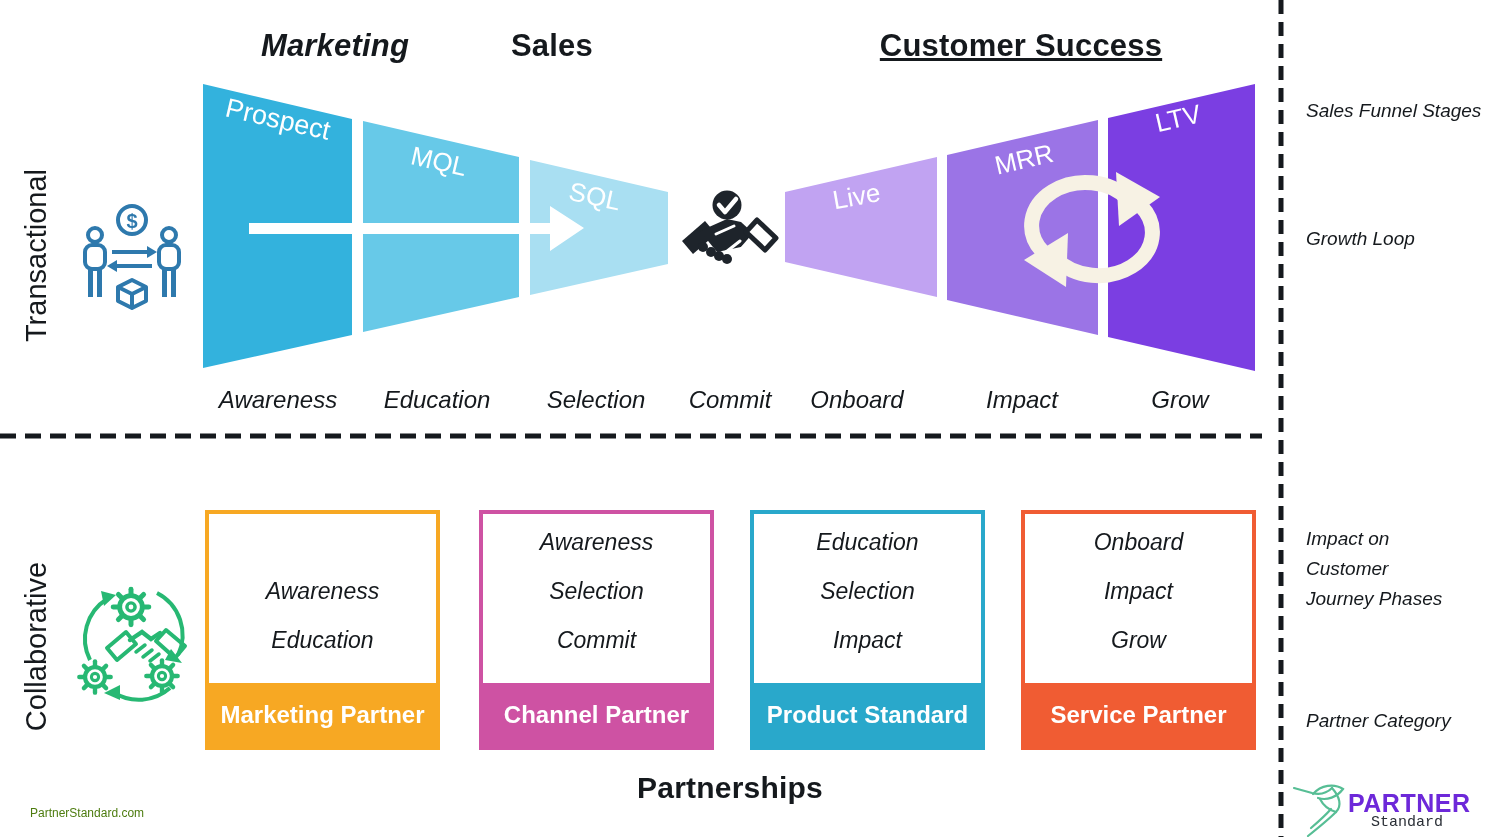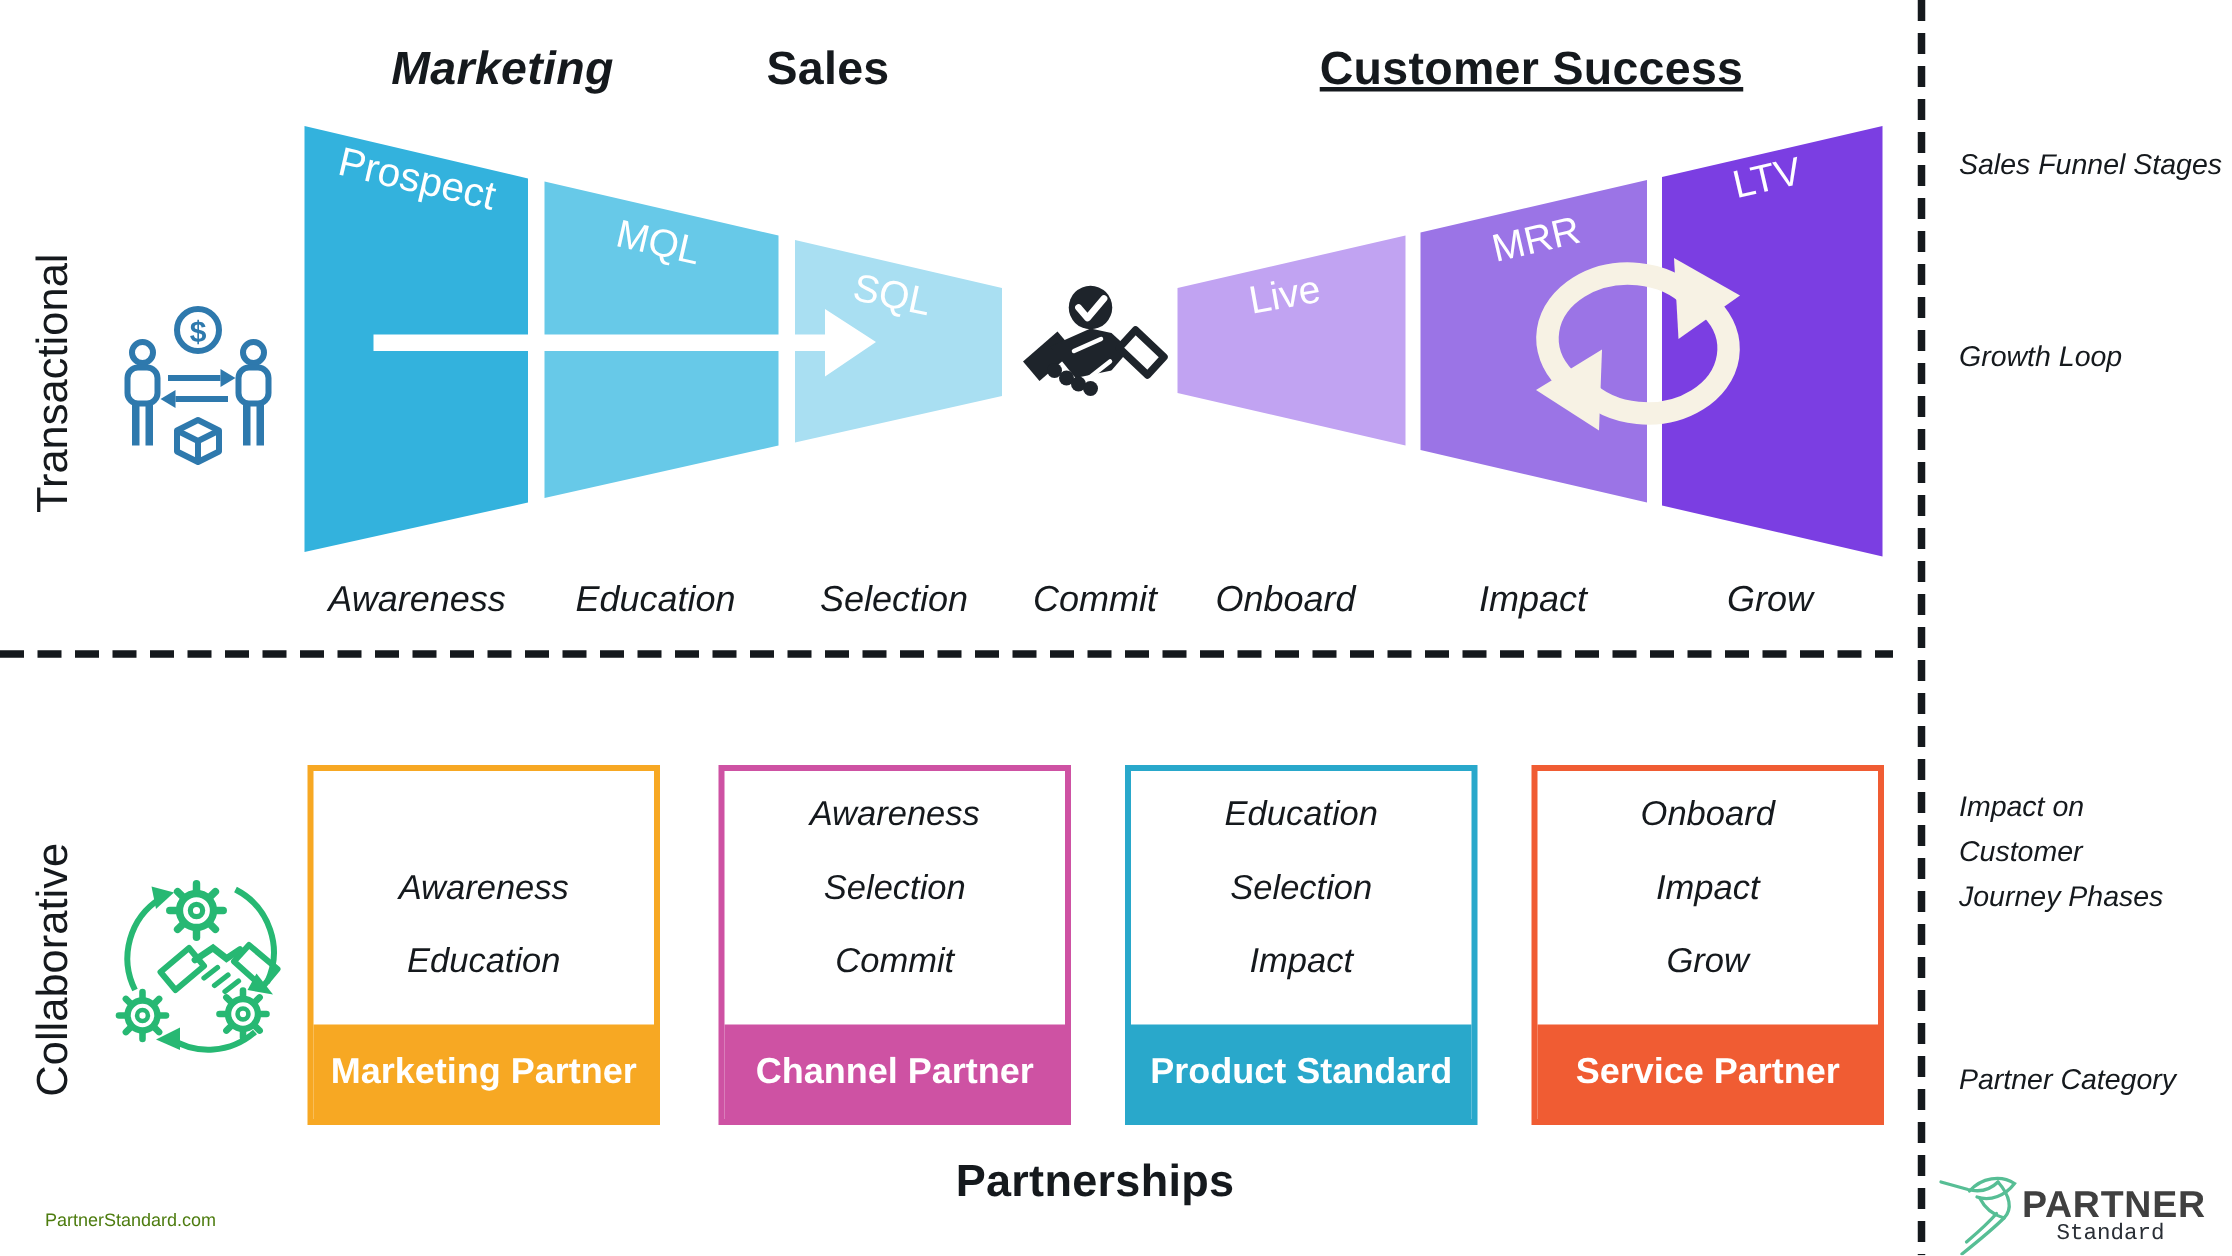--- a/index.html
+++ b/index.html
@@ -11,21 +11,21 @@
   .hdr{font-size:31px;font-weight:bold;text-align:center;letter-spacing:.2px;}
   .vlabel{width:260px;text-align:center;transform:rotate(-90deg);font-size:29px;color:#15191d;}
   .jphase{font-size:24px;font-style:italic;transform:translateX(-50%);white-space:nowrap;}
   .side{font-size:19px;font-style:italic;line-height:30px;color:#15191d;}
   .pbox{box-sizing:border-box;width:235px;height:240px;border:4px solid;background:#fff;}
   .pphases{position:absolute;left:0;right:0;top:4px;bottom:67px;display:flex;flex-direction:column;
            justify-content:flex-end;align-items:center;padding-bottom:14px;}
   .pphases span{font-size:23px;font-style:italic;line-height:49px;}
   .pband{position:absolute;left:0;right:0;bottom:0;height:63px;display:flex;align-items:center;
          justify-content:center;color:#fff;font-size:24px;font-weight:bold;}
-  .brand{font-size:25px;font-weight:bold;letter-spacing:.5px;color:#404040;}
+  .brand{font-size:25px;font-weight:bold;letter-spacing:.5px;color:#6d28d9;}
   .brandsub{font-size:15px;color:#2a2f36;text-align:center;font-family:Liberation Mono, monospace;}
   svg text{font-family:"Liberation Sans","DejaVu Sans",sans-serif;}
 </style>
 </head>
 <body>
 
 <div id="canvas">
 
   <svg class="abs" style="left:0;top:0;" width="1488" height="837" viewBox="0 0 1488 837">
 

